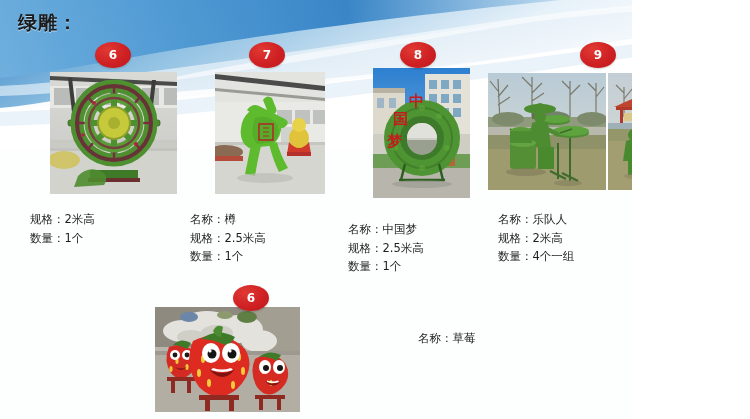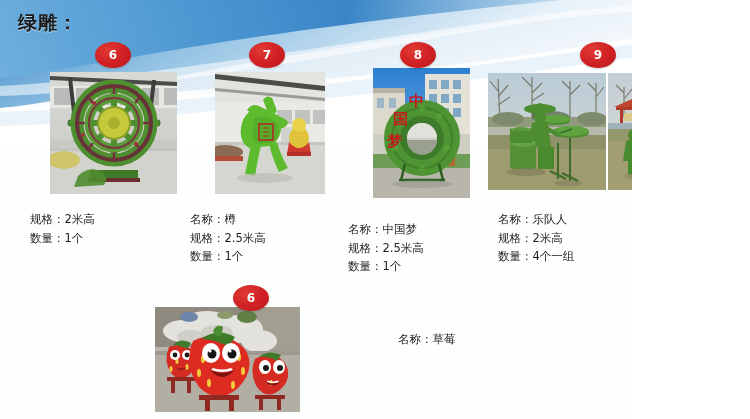--- a/index.html
+++ b/index.html
@@ -560,17 +560,17 @@
         <circle cx="111" cy="61" r="3" fill="#161616"></circle>
         <circle cx="125" cy="61" r="3" fill="#161616"></circle>
         <path d="M110,74 q8,9 16,0 q-8,5 -16,0 z" fill="#7d1410"></path>
         <path d="M112,75 q7,2 12,0 l-1,-1.6 q-5,2 -11,0 z" fill="#ffffff"></path>
         <rect x="100" y="88" width="30" height="4" fill="#8e2a22"></rect>
         <rect x="104" y="92" width="4" height="11" fill="#8e2a22"></rect>
         <rect x="122" y="92" width="4" height="11" fill="#8e2a22"></rect>
       </g>
     </svg>
   </div>
-  <div class="caption" style="left:398px;top:330px;">
+  <div class="caption" style="left:418px;top:330px;font-family:Liberation Mono, monospace;">
     <span class="row"><span>名称：</span><span>草莓</span></span>
   </div>
 
 </div>
 
 </body></html>

